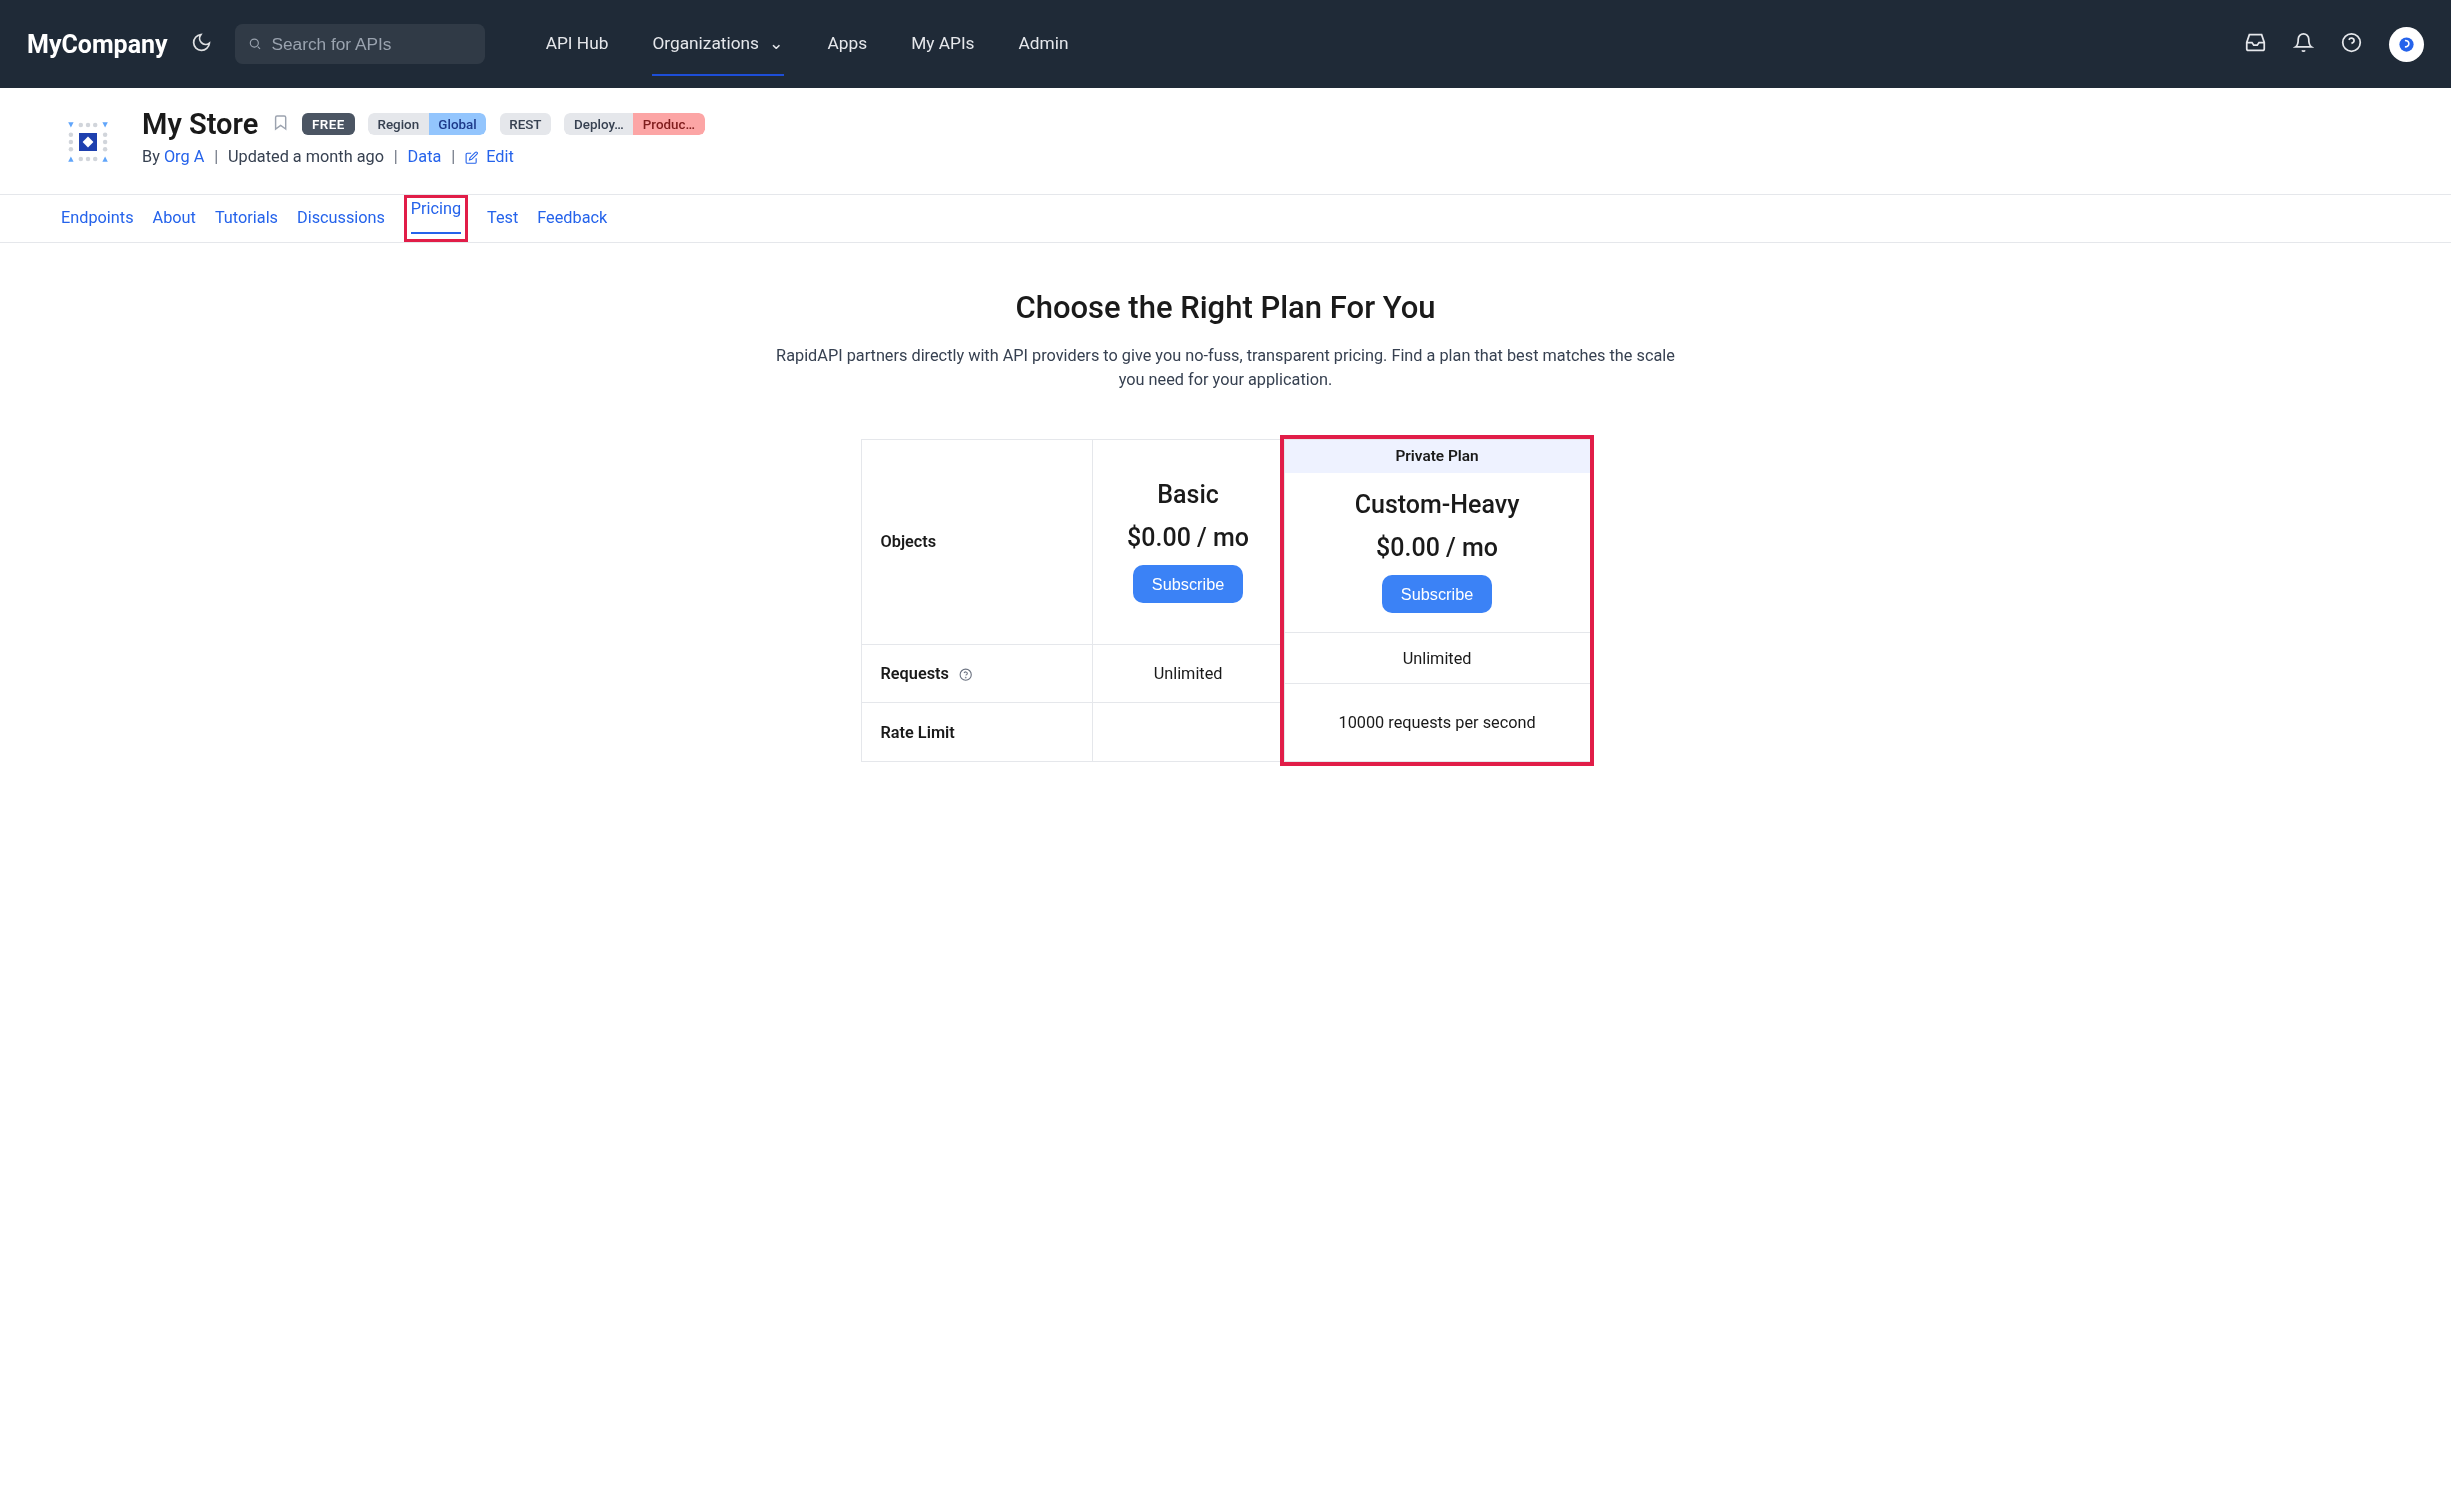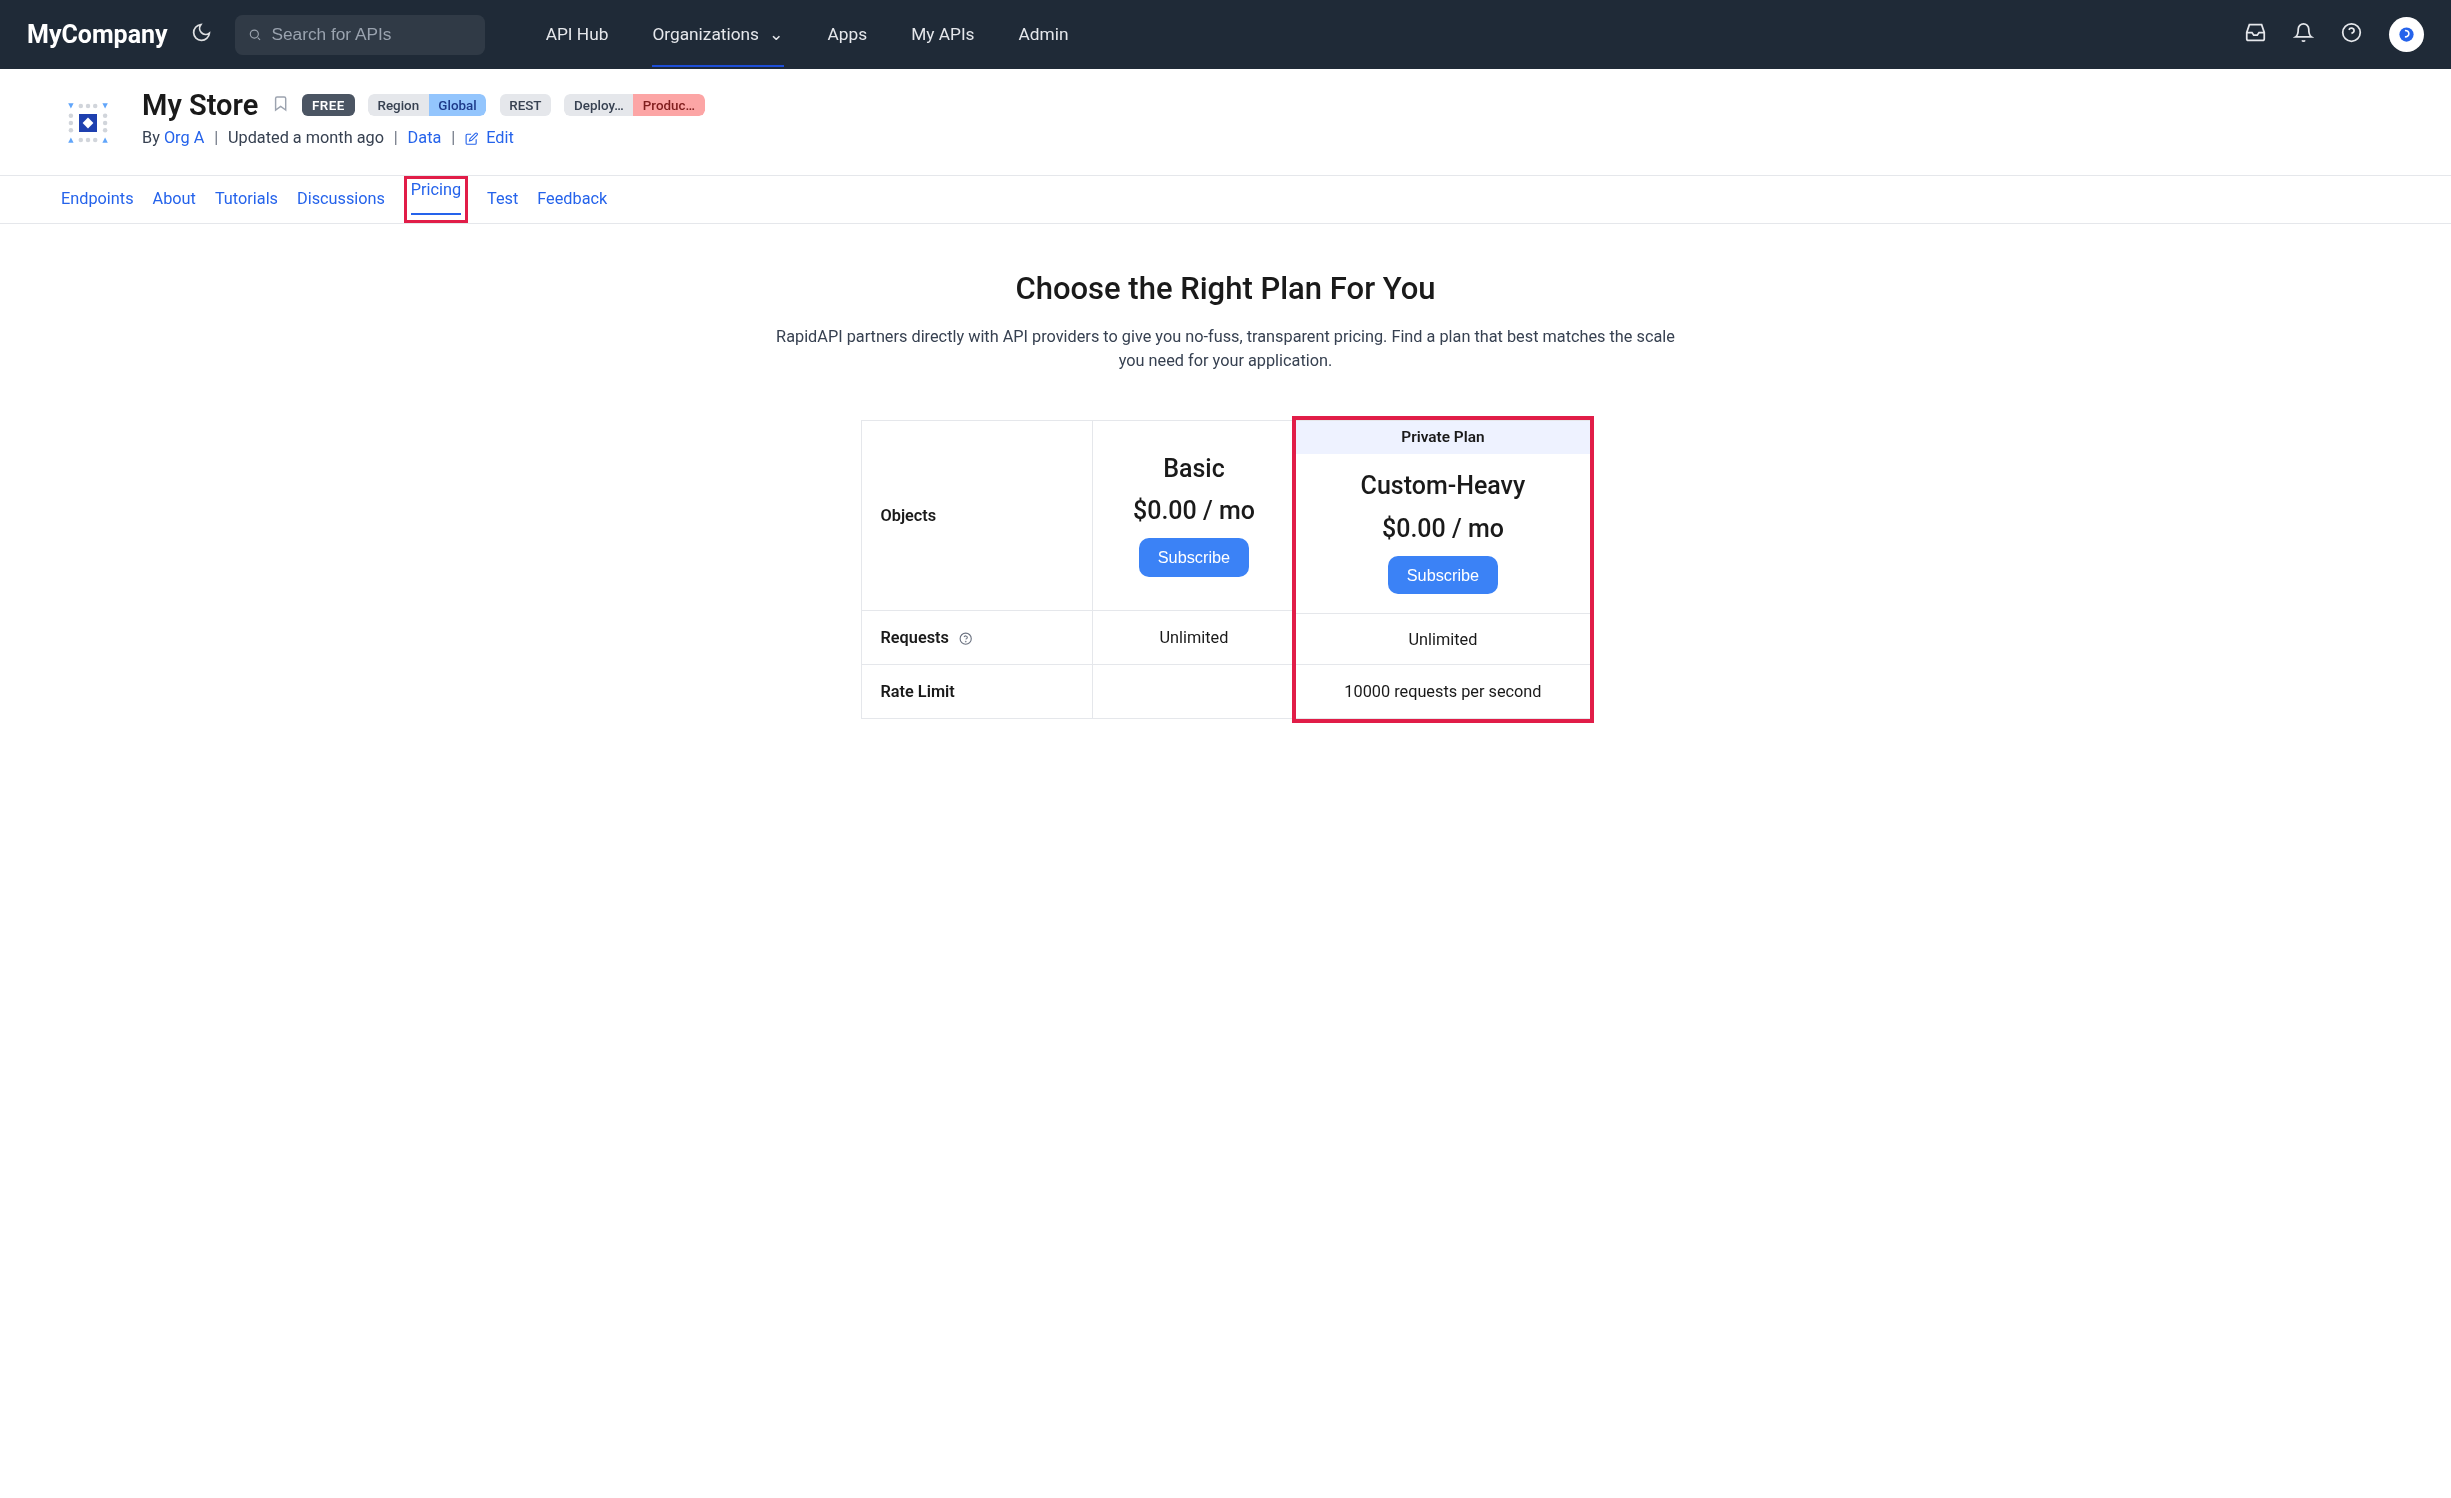--- a/index.html
+++ b/index.html
@@ -1,19 +1,19 @@
 <!DOCTYPE html>
 <html><head>
 <meta charset="utf-8">
 <style>
 * { box-sizing: border-box; margin: 0; padding: 0; }
 body { font-family: -apple-system, BlinkMacSystemFont, "Segoe UI", Roboto, sans-serif; background: #fff; color: #1a1a1a; }
 
 
-.topnav { background: #1f2a37; height: 69px; display: flex; align-items: center; padding: 0 27px; gap: 23px; }
+.topnav { background: #1f2a37; height: 88px; display: flex; align-items: center; padding: 0 27px; gap: 23px; }
 .brand { color: #fff; font-weight: 700; font-size: 25px; }
 .moon { color: #fff; opacity: 0.85; width: 21px; height: 21px; }
 .search-wrap { background: rgba(255,255,255,0.08); border-radius: 7.7px; height: 40px; width: 250px; display: flex; align-items: center; padding: 0 13.4px; gap: 9.6px; }
 .search-wrap svg { color: #9aa3af; }
 .search-input { background: transparent; border: none; outline: none; color: #d1d5db; font-size: 17.3px; width: 100%; }
 .search-input::placeholder { color: #9aa3af; }
 .nav-links { display: flex; gap: 44px; margin-left: 38px; }
 .nav-link { color: #e5e7eb; font-size: 17.3px; padding: 21px 0; position: relative; }
 .nav-link.active { border-bottom: 2.9px solid #1d4ed8; }
 .nav-link .chev { margin-left: 5.8px; }
@@ -215,21 +215,21 @@
       </div>
     </td>
     <td class="divc c3wrap" rowspan="3" style="padding:0;">
       <div class="private-banner">Private Plan</div>
       <div class="plan-head" style="padding:17.3px 0 19px;">
         <div class="plan-name">Custom-Heavy</div>
         <div class="plan-price">$0.00 / mo</div>
         <button class="sub-btn">Subscribe</button>
       </div>
       <div style="border-top:1px solid #e5e7eb;padding:15.4px;">Unlimited</div>
-      <div style="border-top:1px solid #e5e7eb;padding:17px;">10000 requests per second</div>
+      <div style="border-top:1px solid #e5e7eb;padding:29px;">10000 requests per second</div>
     </td>
   </tr>
   <tr>
     <td class="lbl">
       <span>Requests</span>
       <svg class="help-circle" width="13.4" height="13.4" viewBox="0 0 24 24" fill="none" stroke="currentColor" stroke-width="2">
               <circle cx="12" cy="12" r="10"></circle>
               <path d="M9.09 9a3 3 0 015.83 1c0 2-3 3-3 3"></path>
               <circle cx="12" cy="17" r="0.5"></circle>
             </svg>

